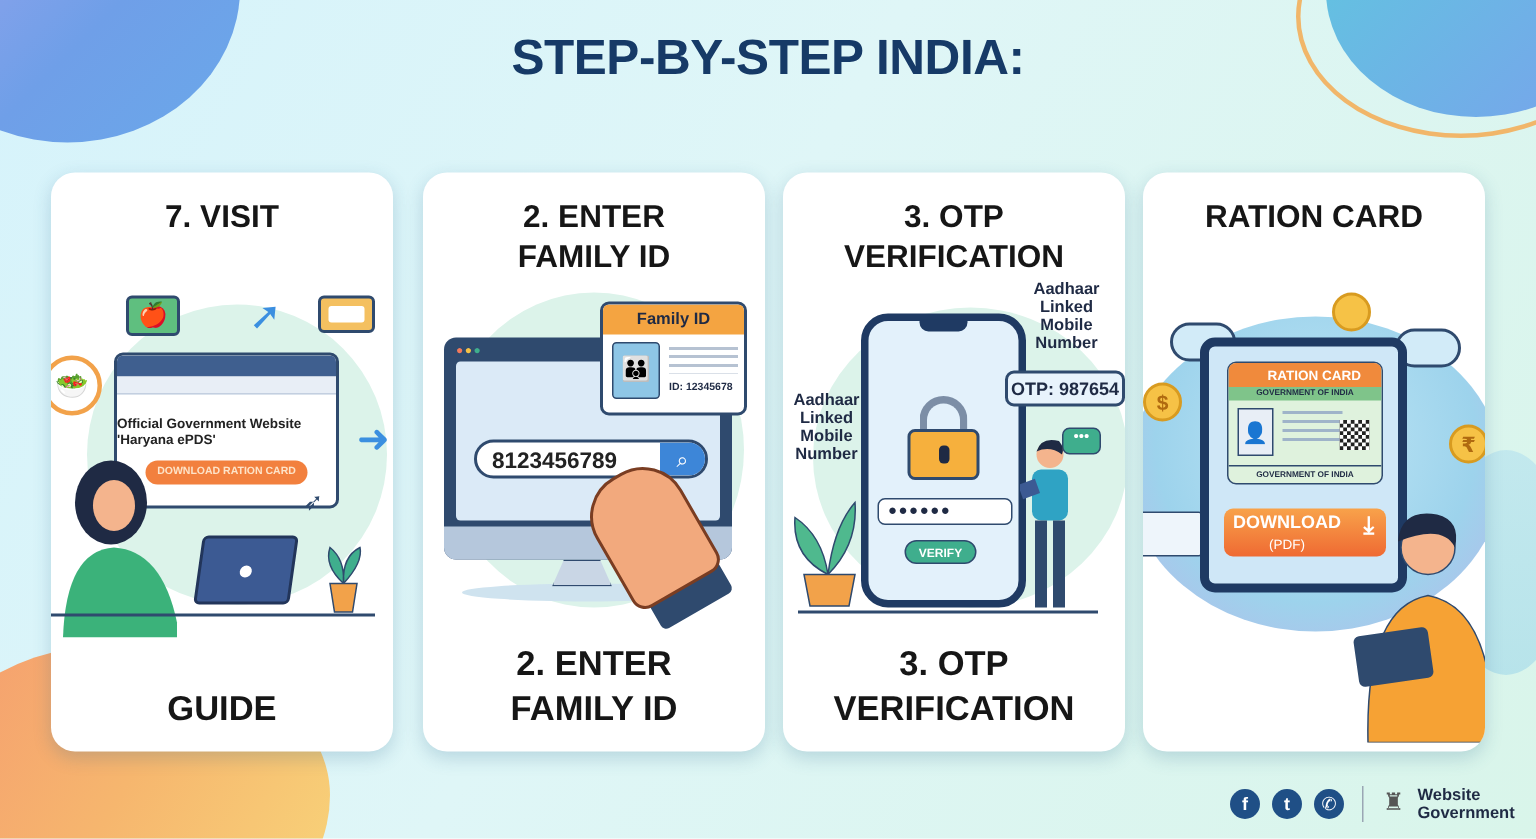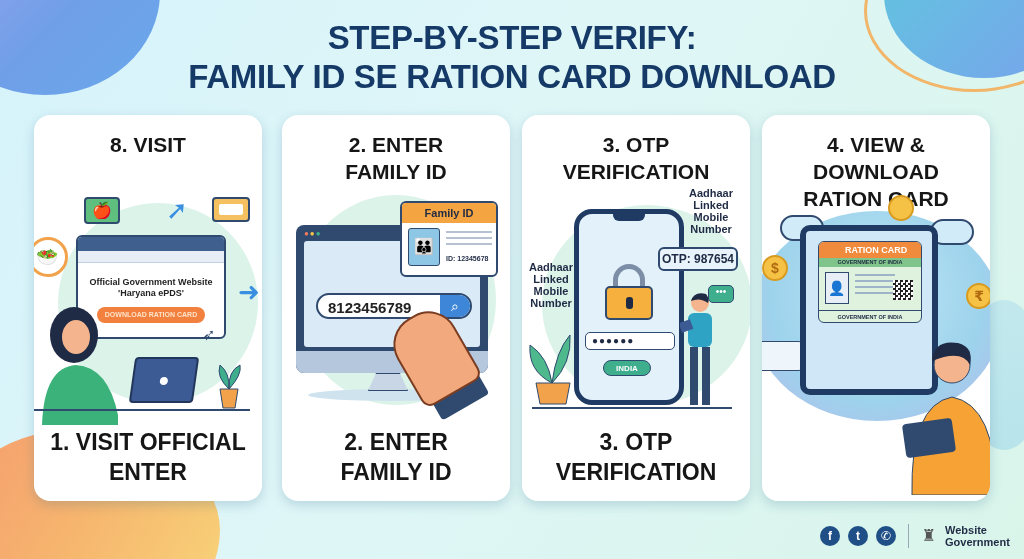--- a/index.html
+++ b/index.html
@@ -60,21 +60,21 @@
   }
 
   
   .browser {
     position: absolute; left: 42px; top: 50px; width: 150px; height: 104px;
     background: #fff; border: 2px solid #2f4a6e; border-radius: 6px; overflow: hidden;
   }
   .browser .bar { height: 14px; background: #3f5f8f; }
   .browser .addr { height: 12px; background: #e8eef6; border-bottom: 1px solid #c3cfe0; }
   .browser .txt {
-    text-align: center; font-size: 9px; font-weight: 700; color: #222; margin-top: 14px; line-height: 11px;
+    text-align: left; font-size: 9px; font-weight: 700; color: #222; margin-top: 14px; line-height: 11px;
   }
   .browser .dl {
     display: block; margin: 8px auto 0; width: 108px; height: 16px; border-radius: 8px;
     background: #f2803e; color: #fde3c8; font-size: 7px; font-weight: 700;
     text-align: center; line-height: 16px; border: none;
   }
   .food-icon { position:absolute; left:50px; top:12px; width:36px; height:27px; background:#5fbf7f; border:2px solid #2f4a6e; border-radius:4px; text-align:center; font-size:16px; line-height:24px; color:#fff; }
   .cardmini-icon { position:absolute; left:178px; top:12px; width:38px; height:25px; background:#f4c060; border:2px solid #2f4a6e; border-radius:4px; }
   .cardmini-icon::after{content:"";position:absolute;left:5px;top:5px;width:24px;height:11px;background:#fff;border-radius:2px;}
   .bowl-icon { position:absolute; left:-6px; top:52px; width:40px; height:40px; border-radius:50%; background:#fff; border:3px solid #f2a24a; text-align:center; line-height:34px; font-size:18px; }
@@ -108,21 +108,21 @@
 
   
   .phone { position:absolute; left:52px; top:24px; width:110px; height:196px; background:#e3f1fb; border:5px solid #1f3a63; border-radius:18px; }
   .phone .notch { position:absolute; left:34px; top:-1px; width:32px; height:8px; background:#1f3a63; border-radius:0 0 6px 6px; }
   .lock { position:absolute; left:26px; top:50px; width:48px; height:56px; }
   .lock .shackle { position:absolute; left:8px; top:0; width:32px; height:28px; border:5px solid #7c8ea6; border-bottom:none; border-radius:16px 16px 0 0; }
   .lock .body { position:absolute; left:0; top:22px; width:48px; height:34px; background:#f6b03d; border:2px solid #2f4a6e; border-radius:5px; }
   .lock .body::after{content:"";position:absolute;left:19px;top:9px;width:7px;height:12px;background:#1f2a44;border-radius:3px;}
   .pin { position:absolute; left:6px; top:118px; width:90px; height:18px; background:#fff; border:1.5px solid #2f4a6e; border-radius:5px; font-size:10px; line-height:15px; padding-left:6px; letter-spacing:1px; color:#1f2a44; }
   .verify { position:absolute; left:24px; top:146px; width:48px; height:16px; border-radius:8px; background:#3fae8d; border:1.5px solid #2f4a6e; color:#fff; font-size:8px; font-weight:700; text-align:center; line-height:13px; }
-  .otp { position:absolute; left:136px; top:62px; width:80px; height:24px; background:#e8f3fc; border:2px solid #2f4a6e; border-radius:6px; font-size:12px; font-weight:700; text-align:center; line-height:20px; color:#1f2a44; }
+  .otp { position:absolute; left:148px; top:62px; width:80px; height:24px; background:#e8f3fc; border:2px solid #2f4a6e; border-radius:6px; font-size:12px; font-weight:700; text-align:center; line-height:20px; color:#1f2a44; }
   .aadhar-r { position:absolute; left:160px; top:2px; font-size:11px; font-weight:700; line-height:12px; text-align:center; color:#1f2a44; width:58px; }
   .aadhar-l { position:absolute; left:4px; top:76px; font-size:11px; font-weight:700; line-height:12px; text-align:center; color:#1f2a44; width:50px; }
   .chatbubble { position:absolute; left:186px; top:100px; width:26px; height:18px; background:#3fae8d; border:1.5px solid #2f4a6e; border-radius:5px; color:#fff; font-size:10px; text-align:center; line-height:12px; }
   .man3 { position:absolute; left:158px; top:106px; width:40px; height:118px; }
   .plant3 { position:absolute; left:4px; top:146px; width:50px; height:74px; }
   .floor3 { position:absolute; left:10px; top:222px; width:200px; height:2px; background:#2f4a6e; }
 
   
   .blobbg4 { position:absolute; left:-10px; top:26px; width:250px; height:210px; border-radius:50%; background: radial-gradient(circle at 50% 40%, #bfe6f5, #9dd3ec 60%, #b9b6ea 100%); }
   .tablet4 { position:absolute; left:38px; top:40px; width:138px; height:170px; background:#cfe7f7; border:6px solid #1f3a63; border-radius:10px; }
@@ -151,27 +151,26 @@
 </head>
 <body>
 
 <div class="blob-tl"></div>
 <div class="blob-tr-ring"></div>
 <div class="blob-tr"></div>
 <div class="blob-bl"></div>
 <div class="blob-br"></div>
 
 <div class="title">
-  <div>STEP-BY-STEP VERIFY:</div>
-  <div>FAMILY ID SE RATION CARD DOWNLOAD</div>
+  <div>STEP-BY-STEP INDIA:</div>
 </div>
 
 <div class="card" style="left:34px;">
   <div class="card-head">
-    <div>8. VISIT</div>
+    <div>7. VISIT</div>
   </div>
   <div class="ill">
     <div class="circle" style="left:24px;top:18px;width:200px;height:200px;"></div>
     <div class="food-icon">🍎</div>
     <div class="cardmini-icon"></div>
     <div class="bowl-icon">🥗</div>
     <div class="arrow" style="left:132px;top:10px;">➚</div>
     <div class="arrow" style="left:204px;top:92px;">➜</div>
     <div class="browser">
       <div class="bar"></div>
@@ -189,22 +188,21 @@
       <path d="M4 120 Q6 62 38 60 Q70 62 80 110 L80 120 Z" fill="#3bb27a"></path>
     </svg>
     <div class="laptop"></div>
     <svg class="plant" viewBox="0 0 30 48">
       <path d="M15 28 Q2 16 6 4 Q16 12 15 28 Q28 14 26 4 Q14 10 15 28" fill="#3fae8d" stroke="#2f4a6e" stroke-width="1"></path>
       <path d="M6 28 H24 L21 47 H9 Z" fill="#f2a24a" stroke="#2f4a6e" stroke-width="1"></path>
     </svg>
     <div class="desk"></div>
   </div>
   <div class="card-foot">
-    <div>1. VISIT OFFICIAL</div>
-    <div>ENTER</div>
+    <div>GUIDE</div>
   </div>
 </div>
 
 <div class="card" style="left:282px;">
   <div class="card-head">
     <div>2. ENTER</div>
     <div>FAMILY ID</div>
   </div>
   <div class="ill">
     <div class="circle" style="left:14px;top:10px;width:200px;height:210px;"></div>
@@ -247,21 +245,21 @@
       <path d="M10 52 H44 L40 73 H14 Z" fill="#f2a24a" stroke="#2f4a6e" stroke-width="1"></path>
     </svg>
     <div class="aadhar-l">Aadhaar Linked Mobile Number</div>
     <div class="phone">
       <div class="notch"></div>
       <div class="lock">
         <div class="shackle"></div>
         <div class="body"></div>
       </div>
       <div class="pin">●●●●●●</div>
-      <button class="verify">INDIA</button>
+      <button class="verify">VERIFY</button>
     </div>
     <div class="otp">OTP: 987654</div>
     <div class="chatbubble">•••</div>
     <svg class="man3" viewBox="0 0 40 118">
       <circle cx="20" cy="12" r="9" fill="#f4b48d"></circle>
       <path d="M11 10 Q14 0 26 3 Q30 8 28 12 Q20 6 11 10" fill="#1f2a44"></path>
       <rect x="8" y="22" width="24" height="34" rx="6" fill="#2fa3c4"></rect>
       <rect x="10" y="56" width="8" height="58" fill="#2f4a6e"></rect>
       <rect x="22" y="56" width="8" height="58" fill="#2f4a6e"></rect>
       <rect x="0" y="30" width="12" height="10" fill="#3c5a93" transform="rotate(-20 6 35)"></rect>
@@ -269,40 +267,44 @@
     <div class="floor3"></div>
   </div>
   <div class="card-foot">
     <div>3. OTP</div>
     <div>VERIFICATION</div>
   </div>
 </div>
 
 <div class="card" style="left:762px;">
   <div class="card-head">
-    <div>4. VIEW &amp; DOWNLOAD</div>
     <div>RATION CARD</div>
   </div>
   <div class="ill" style="height:316px;">
     <div class="blobbg4"></div>
     <div class="cloud" style="left:18px;top:30px;"></div>
     <div class="cloud" style="left:168px;top:34px;"></div>
     <div class="coin" style="left:126px;top:10px;"></div>
     <div class="coin" style="left:0px;top:70px;">$</div>
     <div class="coin" style="left:204px;top:98px;">₹</div>
     <div class="idmini"></div>
     <div class="tablet4">
       <div class="rcard">
         <div class="hd">RATION CARD</div>
         <div class="sub">GOVERNMENT OF INDIA</div>
         <div class="ph">👤</div>
         <div class="ln"></div>
         <div class="qr"></div>
         <div class="ft">GOVERNMENT OF INDIA</div>
       </div>
+      <button class="dlbtn">
+        <span>DOWNLOAD</span>
+        <span class="sm">(PDF)</span>
+        <span class="ic">⤓</span>
+      </button>
     </div>
     <svg class="man4" viewBox="0 0 98 160">
       <circle cx="50" cy="30" r="18" fill="#f4b48d" stroke="#2f4a6e" stroke-width="1"></circle>
       <path d="M30 26 Q32 4 56 8 Q72 12 68 30 Q60 14 30 26" fill="#1f2a44"></path>
       <path d="M10 160 Q8 70 50 62 Q94 70 94 160 Z" fill="#f6a234" stroke="#2f4a6e" stroke-width="1"></path>
       <rect x="2" y="86" width="50" height="34" rx="4" fill="#2f4a6e" transform="rotate(-8 27 103)"></rect>
     </svg>
   </div>
 </div>
 

